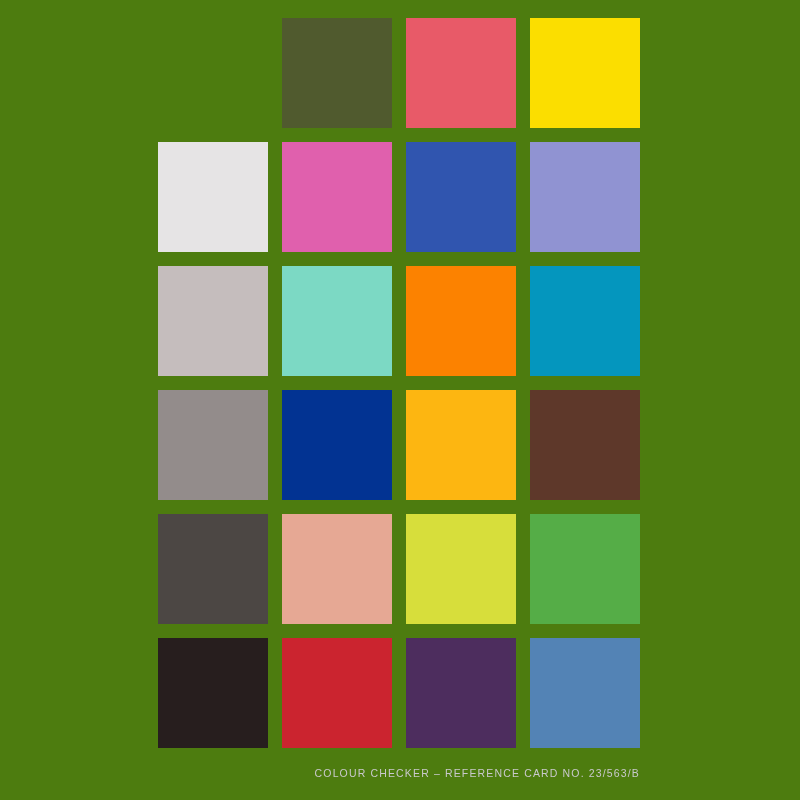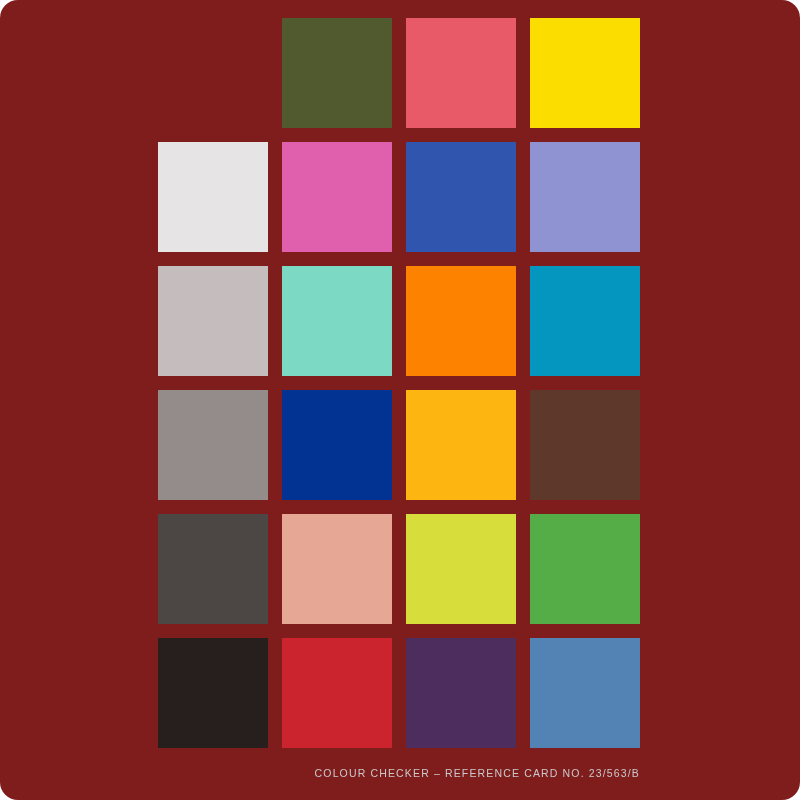--- a/index.html
+++ b/index.html
@@ -57,21 +57,21 @@
     font-size: 10.5px;
     letter-spacing: 1.15px;
     color: #c9c9cc;
     white-space: nowrap;
     line-height: 14px;
   }
 </style>
 </head>
 <body>
 
-<div id="card" style="background: #7f1d1d; border-radius: 18px;">
+<div id="card" style="background: #4d7c0f;">
 
   <div id="swatch-grid">
       <div class="swatch empty"></div>
       <div class="swatch" title="Olive Green #505A2E" style="background-color: rgb(80, 90, 46);"></div>
       <div class="swatch" title="Coral Red #E85A68" style="background-color: rgb(232, 90, 104);"></div>
       <div class="swatch" title="Bright Yellow #FBDE00" style="background-color: rgb(251, 222, 0);"></div>
       <div class="swatch" title="Off White #E6E4E5" style="background-color: rgb(230, 228, 229);"></div>
       <div class="swatch" title="Magenta Pink #E060AD" style="background-color: rgb(224, 96, 173);"></div>
       <div class="swatch" title="Royal Blue #3055AF" style="background-color: rgb(48, 85, 175);"></div>
       <div class="swatch" title="Lavender #9093D2" style="background-color: rgb(144, 147, 210);"></div>

